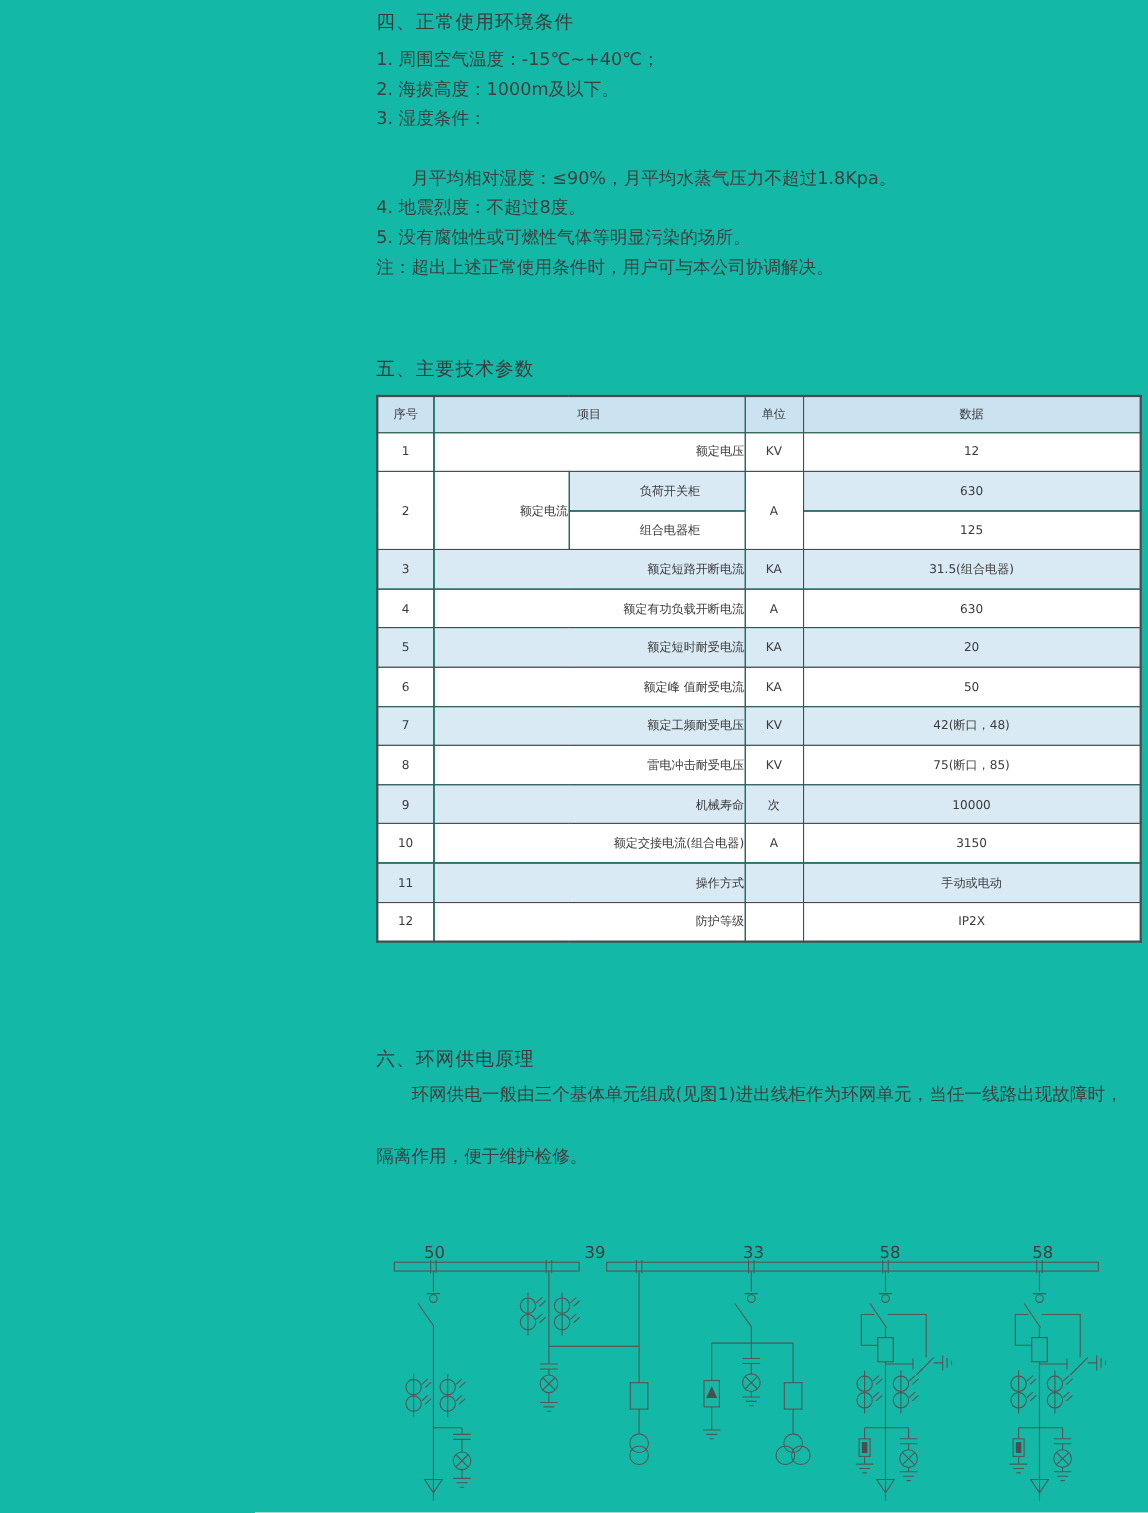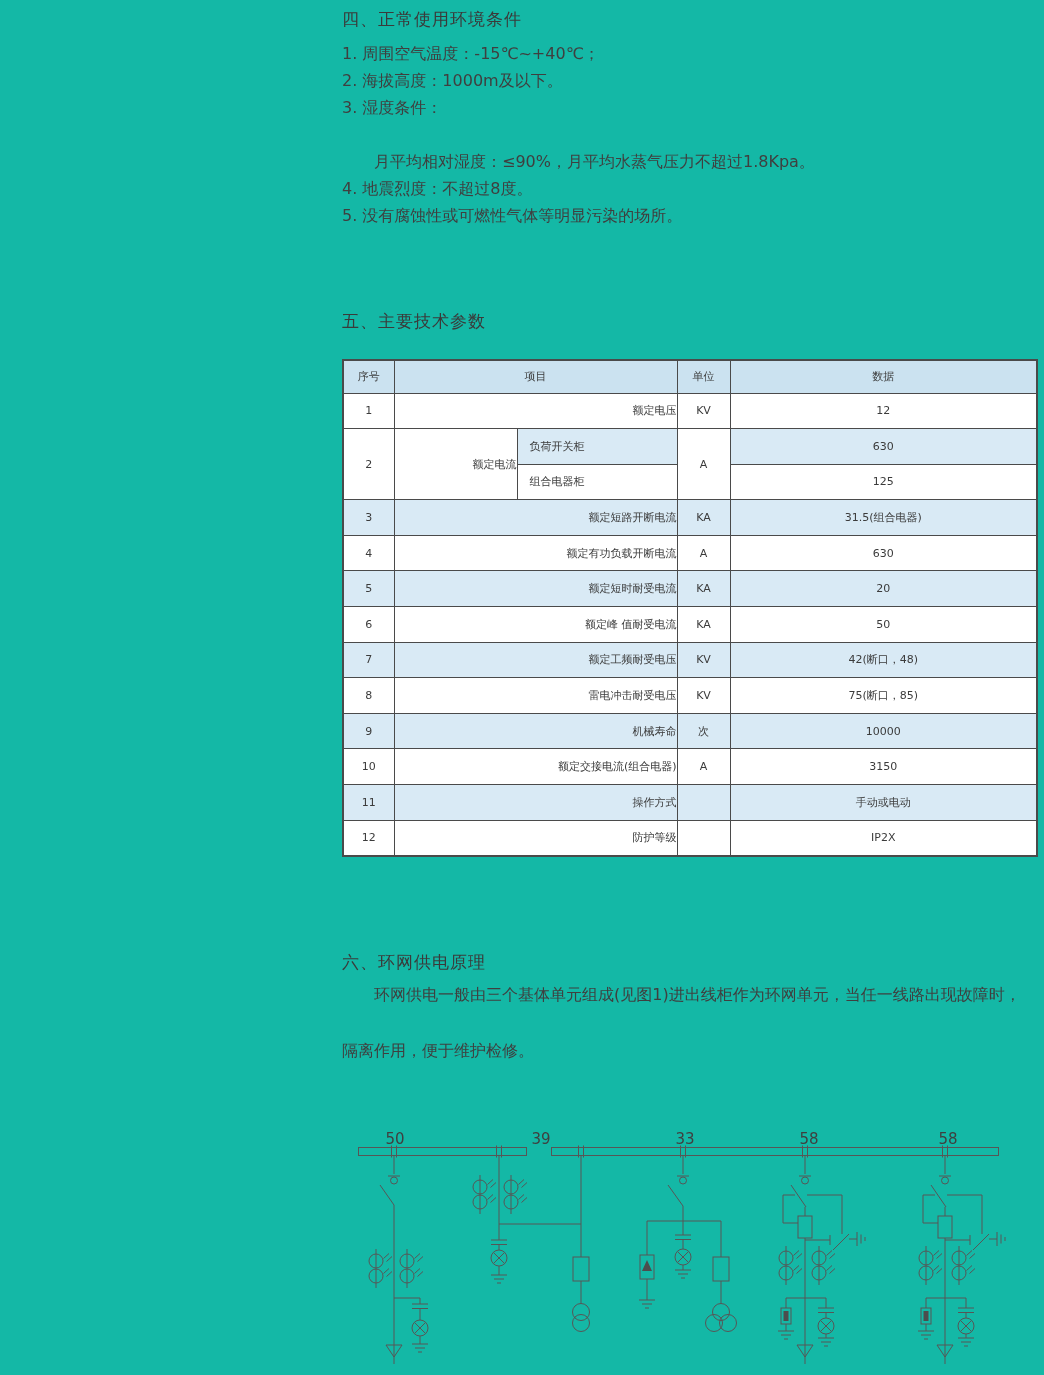--- a/index.html
+++ b/index.html
@@ -13,21 +13,21 @@
   
   .params{position:absolute;left:342px;top:359px;width:694px;border-collapse:collapse;
           table-layout:fixed;font-size:11px;color:#3b3b3b;border:2px solid #4a4a4a;}
   .params td{border:1px solid #4a4a4a;text-align:center;padding:0;white-space:nowrap;
              overflow:hidden;background:#ffffff;}
   .params tr{height:35.6px;}
   .params tr.hdr{height:33px;}
   .params tr.hdr td{background:#cbe2f0;}
   .params tr.b td{background:#d9eaf5;}
   .params td.item{text-align:right;padding-left:22px;}
-  .params td.sub{text-align:left;padding-left:12px;}
+  .params td.sub{text-align:center;padding-left:24px;}
   .params td.cb{background:#d9eaf5;}
   .params td.w{background:#ffffff;}
   
   .diagram{position:absolute;left:0;top:1120px;width:1044px;height:255px;}
   .diagram svg line,.diagram svg path,.diagram svg rect,.diagram svg circle,
   .diagram svg polygon,.diagram svg polyline{stroke:#565656;stroke-width:1;fill:none;}
   .diagram svg .fil{fill:#4d4d4d;stroke:none;}
   .dlbl{font-size:15px;fill:#3f3f3f;stroke:none;text-anchor:middle;
         font-family:"DejaVu Sans","Liberation Sans",sans-serif;}
 </style>
@@ -36,22 +36,23 @@
 
 <div class="page">
 
   <h2 class="sec-h" style="top:8px">四、正常使用环境条件</h2>
   <div class="tline" style="top:43px">1. 周围空气温度：-15℃~+40℃；</div>
   <div class="tline" style="top:70px">2. 海拔高度：1000m及以下。</div>
   <div class="tline" style="top:97px">3. 湿度条件：</div>
   <div class="tline ind" style="top:151px">月平均相对湿度：≤90%，月平均水蒸气压力不超过1.8Kpa。</div>
   <div class="tline" style="top:178px">4. 地震烈度：不超过8度。</div>
   <div class="tline" style="top:205px">5. 没有腐蚀性或可燃性气体等明显污染的场所。</div>
-
-  <h2 class="sec-h" style="top:310px">五、主要技术参数</h2>
+  <div class="tline" style="top:232px">注：超出上述正常使用条件时，用户可与本公司协调解决。</div>
+
+  <h2 class="sec-h" style="top:324px">五、主要技术参数</h2>
 
   <table class="params">
     <colgroup>
         <col style="width:51px">
         <col style="width:123px">
         <col style="width:160px">
         <col style="width:53px">
         <col style="width:307px">
       </colgroup>
     <tbody>

